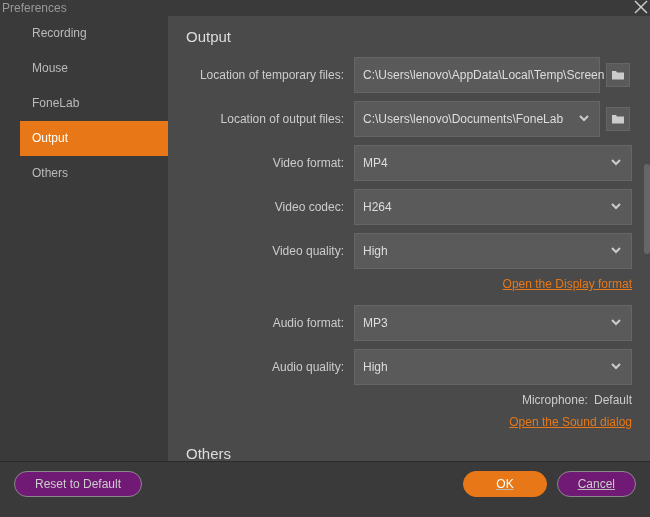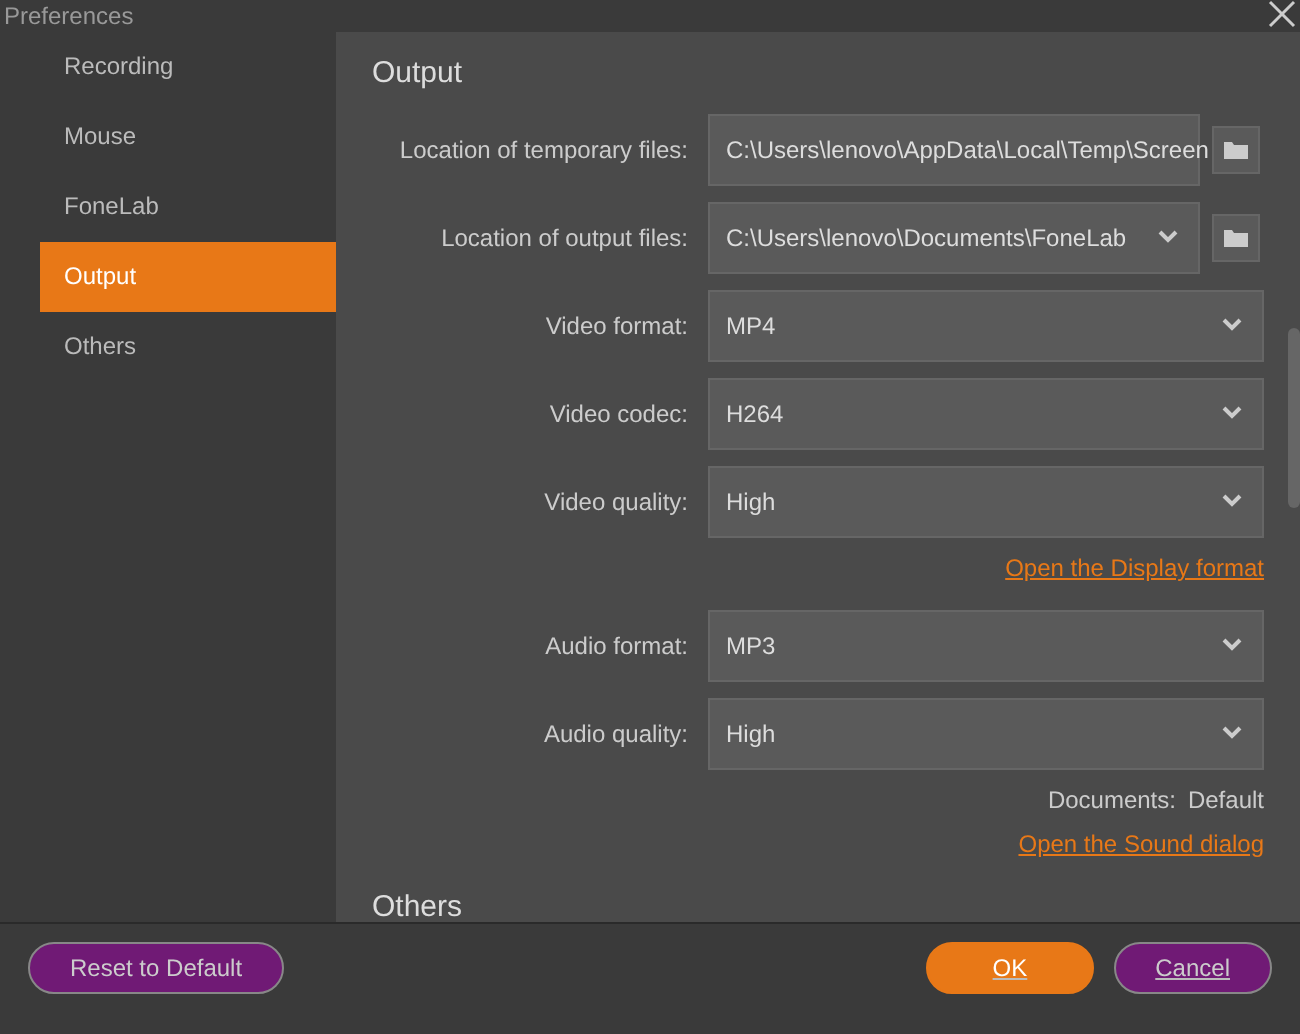--- a/index.html
+++ b/index.html
@@ -139,21 +139,21 @@
       <div class="label">Audio quality:</div>
       <div class="select">
         <span>High</span>
         <span class="chev"><svg viewBox="0 0 14 14">
               <polyline points="3,5 7,9 11,5"></polyline>
             </svg></span>
       </div>
     </div>
 
     <div class="status-row">
-      <span><span>Documents:</span><span class="val">Default</span></span>
+      <span><span>Microphone:</span><span class="val">Default</span></span>
     </div>
 
     <div class="link-row"><span class="link">Open the Sound dialog</span></div>
 
     <div class="others-section">
       <div class="section-title">Others</div>
       <div class="checkbox-row">
         <div class="checkbox">
           <svg viewBox="0 0 10 10">
               <polyline points="1,5 4,8 9,2"></polyline>

